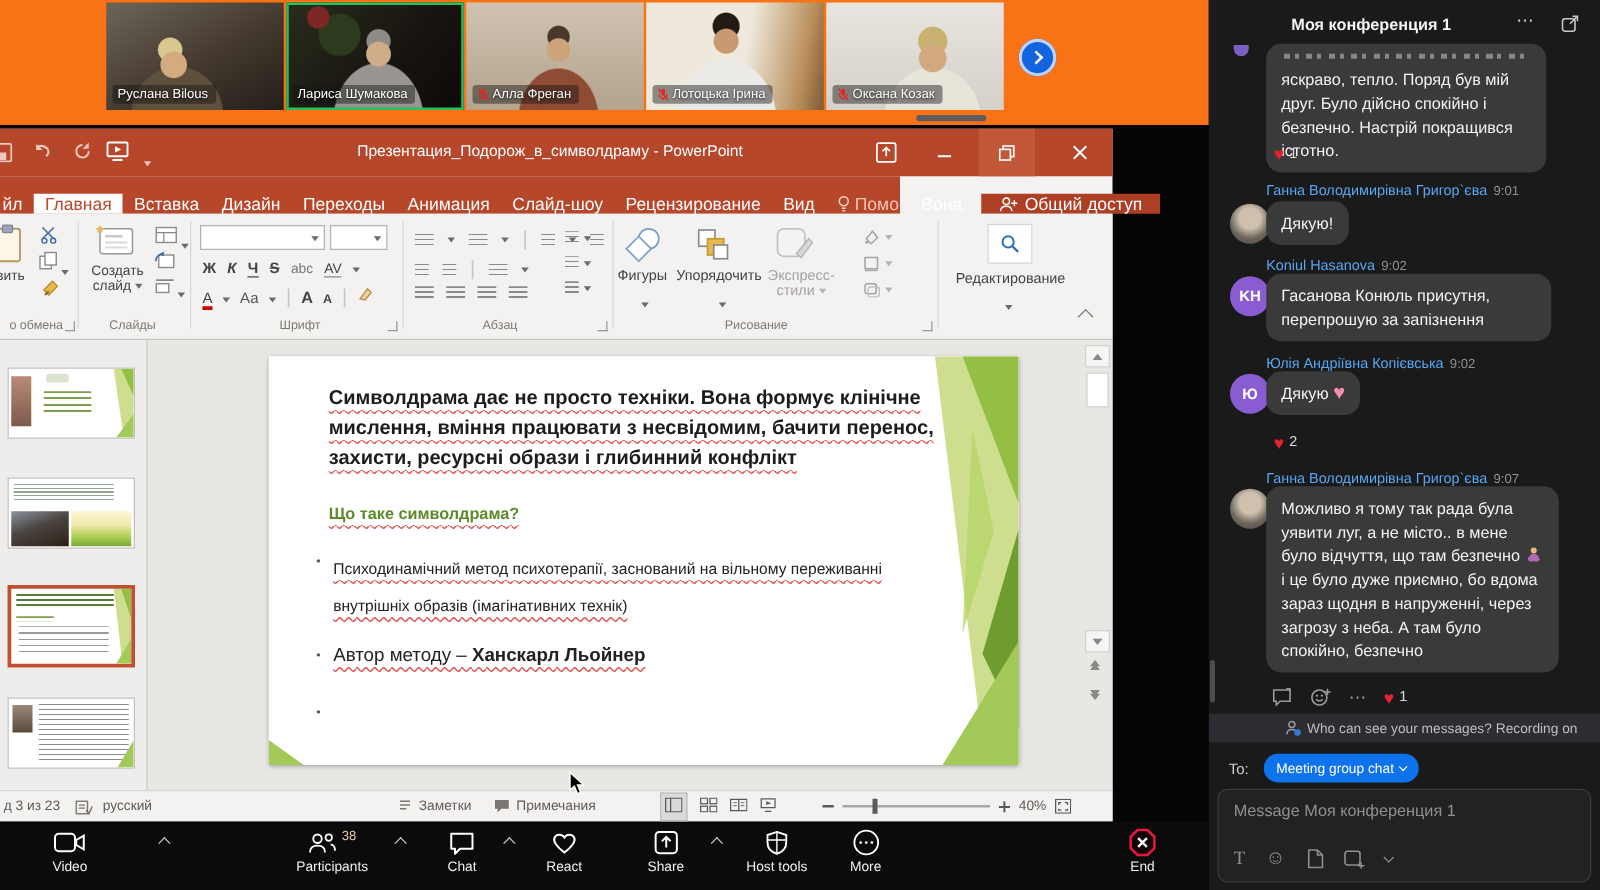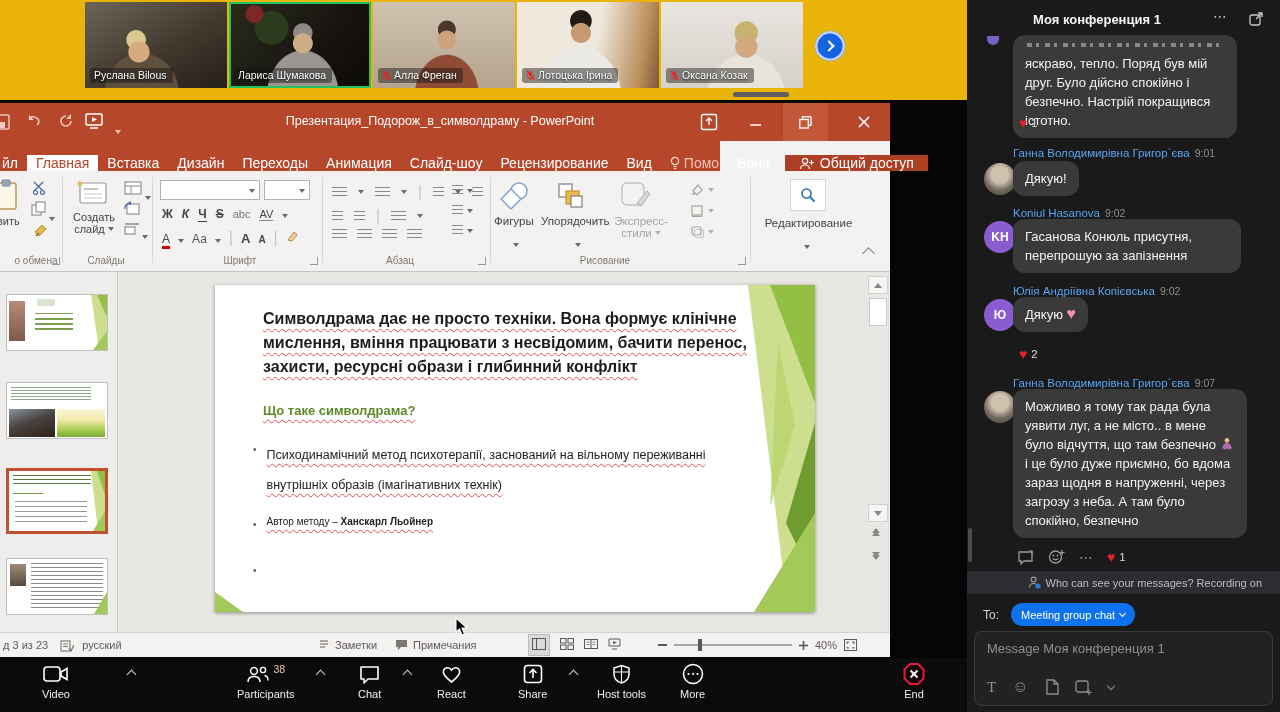--- a/index.html
+++ b/index.html
@@ -2,21 +2,21 @@
 <html><head>
 <meta charset="utf-8">
 <style>
   * { margin:0; padding:0; box-sizing:border-box; }
   html,body { width:1280px; height:712px; overflow:hidden; background:#000; }
   body { font-family:"Liberation Sans","DejaVu Sans",sans-serif; }
   .screen { position:absolute; inset:0; width:1280px; height:712px; background:#050505; }
   .abs { position:absolute; }
 
   
-  .strip { position:absolute; left:0; top:0; width:967px; height:100px; background:#eab308; }
+  .strip { position:absolute; left:0; top:0; width:967px; height:100px; background:#f97316; }
   .tile { position:absolute; top:2px; width:142px; height:86px; overflow:hidden; background:#222; }
   .tile.active { outline:2px solid #21c25f; outline-offset:-2px; }
   .tile .nameplate { position:absolute; left:5px; bottom:5px; display:flex; align-items:center; gap:3px;
       background:rgba(20,20,20,.45); border-radius:3px; padding:1px 6px 2px 4px; }
   .tile .nm { color:#fff; font-size:10.5px; text-shadow:0 1px 2px rgba(0,0,0,.8); white-space:nowrap; }
   .t1 { background:
       radial-gradient(circle at 38% 58%, #d3ab7e 0 10%, rgba(0,0,0,0) 11%),
       radial-gradient(circle at 36% 44%, #d9c98f 0 9%, rgba(0,0,0,0) 10%),
       radial-gradient(ellipse at 40% 105%, #5f4f3d 0 30%, rgba(0,0,0,0) 31%),
       linear-gradient(150deg,#6e655a 0%,#43392e 55%,#241f19 100%); }
@@ -250,21 +250,21 @@
         </svg>
       <svg class="abs" style="left:31px;top:30px" width="15" height="15" viewBox="0 0 15 15">
           <rect x="1" y="4" width="9" height="10" fill="#fff" stroke="#8a8886" stroke-width="1.1"></rect>
           <rect x="5" y="1" width="9" height="10" fill="#fff" stroke="#8a8886" stroke-width="1.1"></rect>
         </svg>
       <div class="abs" style="left:49px;top:36px"><div class="tri"></div></div>
       <svg class="abs" style="left:33px;top:52px" width="15" height="15" viewBox="0 0 15 15">
           <path d="M2 9 L9 2 L13 6 L6 13 Z" fill="#e8b94c" stroke="#b08a2e" stroke-width="1"></path>
           <line x1="3" y1="13" x2="6" y2="10" stroke="#8a6a20" stroke-width="1.5"></line>
         </svg>
-      <div class="glabel" style="left:7px;width:58px">о обмена</div>
+      <div class="glabel" style="left:0;width:58px">о обмена</div>
       <div class="launch" style="left:52px"></div>
       <div class="gsep" style="left:62px"></div>
 
       <svg class="abs" style="left:76px;top:8px" width="32" height="28" viewBox="0 0 32 28">
           <rect x="4" y="4" width="26" height="20" rx="2" fill="#fff" stroke="#9a9896" stroke-width="1.2"></rect>
           <line x1="8" y1="10" x2="22" y2="10" stroke="#c9c7c5" stroke-width="2"></line>
           <line x1="8" y1="15" x2="26" y2="15" stroke="#dddbd9" stroke-width="1.5"></line>
           <line x1="8" y1="19" x2="26" y2="19" stroke="#dddbd9" stroke-width="1.5"></line>
           <path d="M4 1 L5.2 3.2 L7.5 3.5 L5.8 5 L6.2 7.3 L4 6.2 L1.8 7.3 L2.2 5 L0.5 3.5 L2.8 3.2 Z" fill="#e8b94c"></path>
         </svg>
@@ -478,21 +478,21 @@
         <div class="abs" style="left:0;bottom:0;width:0;height:0;border-bottom:20px solid #a3c958;border-right:28px solid transparent"></div>
         <div class="abs wavy" style="left:48px;top:22px;width:508px;font-size:16px;font-weight:bold;color:#1c1c1c;line-height:24px">Символдрама дає не просто техніки. Вона формує клінічне мислення, вміння працювати з несвідомим, бачити перенос, захисти, ресурсні образи і глибинний конфлікт</div>
         <div class="abs wavy" style="left:48px;top:118px;font-size:13px;font-weight:bold;color:#5d8a28">Що таке символдрама?</div>
         <div class="abs" style="left:38px;top:155px;width:470px">
           <div style="display:flex;gap:10px">
               <span style="color:#555;font-size:10px;line-height:20px">•</span>
             <span class="wavy" style="font-size:12.5px;color:#222;line-height:30px">Психодинамічний метод психотерапії, заснований на вільному переживанні внутрішніх образів (імагінативних технік)</span>
             </div>
           <div style="display:flex;gap:10px;margin-top:16px">
               <span style="color:#555;font-size:10px;line-height:18px">•</span>
-            <span style="font-size:10px;color:#222"><span class="wavy">Автор методу – </span><span class="wavy" style="font-weight:bold">Ханскарл Льойнер</span></span>
+            <span style="font-size:15px;color:#222"><span class="wavy">Автор методу – </span><span class="wavy" style="font-weight:bold">Ханскарл Льойнер</span></span>
             </div>
           <div style="display:flex;gap:10px;margin-top:28px">
               <span style="color:#555;font-size:10px;line-height:18px">•</span>
             </div>
         </div>
       </div>
 
       <div class="vrail">
         <div class="sbtn" style="top:0">
             <div class="tri-u"></div>

